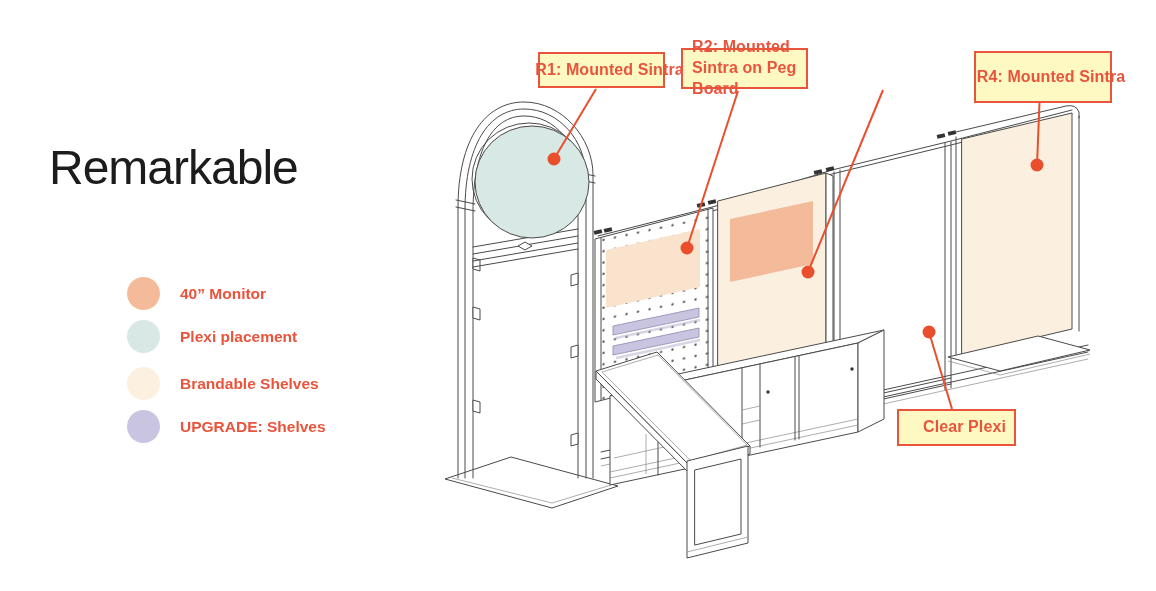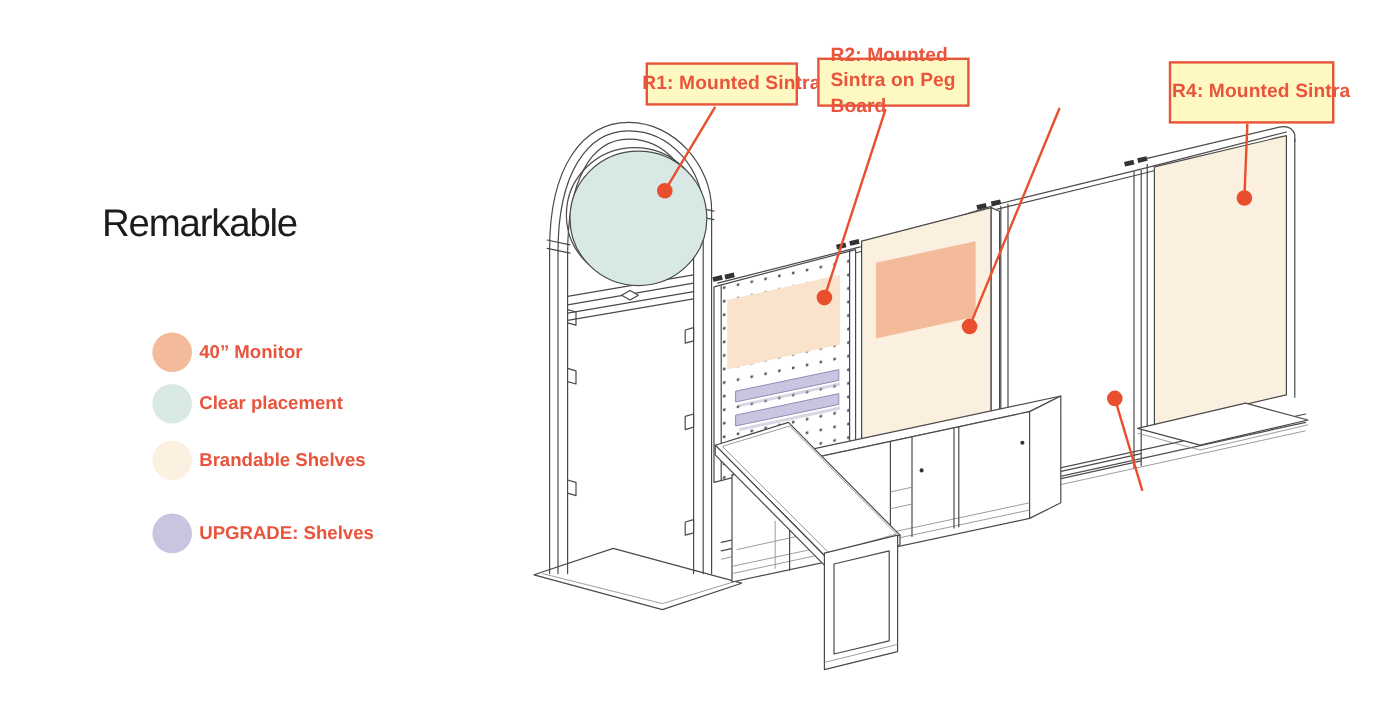--- a/index.html
+++ b/index.html
@@ -8,26 +8,26 @@
   .stage{position:absolute;inset:0;}
   svg.booth{position:absolute;left:0;top:0;}
   
   .s{fill:none;stroke:var(--line-art);stroke-width:1;stroke-linejoin:round;stroke-linecap:round;}
   .w{fill:#ffffff;stroke:var(--line-art);stroke-width:1;stroke-linejoin:round;}
   .thin{fill:none;stroke:#8a8a8a;stroke-width:.7;}
   .clamp{fill:#333333;stroke:none;}
   .leader{stroke:var(--accent-line);stroke-width:2;fill:none;}
   .dot{fill:var(--accent-line);stroke:none;}
   
-  .title{position:absolute;left:49px;top:168px;font-size:32px;font-weight:500;
-         color:var(--ink);letter-spacing:-1px;white-space:nowrap;margin-left:36px;}
+  .title{position:absolute;left:49px;top:140px;font-size:48px;font-weight:500;
+         color:var(--ink);letter-spacing:-1px;white-space:nowrap;}
   
   .legend-row{position:absolute;left:127px;display:flex;align-items:center;height:33px;}
   .swatch{width:33px;height:33px;border-radius:50%;flex:0 0 33px;}
-  .legend-label{margin-left:6px;font-size:15.5px;font-weight:700;color:var(--accent);white-space:nowrap;}
+  .legend-label{margin-left:20px;font-size:15.5px;font-weight:700;color:var(--accent);white-space:nowrap;}
   
   .callout{position:absolute;box-sizing:border-box;border:2px solid var(--accent);
            background:#fef9c3;color:var(--accent);font-size:16px;font-weight:700;
            display:flex;align-items:center;justify-content:center;text-align:left;
            line-height:1.3;letter-spacing:.1px;}
   .callout.center{text-align:left;white-space:nowrap;padding-left:16px;}
   .callout.wrap{justify-content:flex-start;padding-left:9px;padding-right:4px;}
 </style>
 </head>
 <body>
@@ -172,29 +172,30 @@
 
   <div class="title">Remarkable</div>
 
   <div>
     <div class="legend-row" style="top:277px">
       <span class="swatch" style="background-color: rgb(244, 187, 154);"></span>
       <span class="legend-label">40” Monitor</span>
     </div>
     <div class="legend-row" style="top:320px">
       <span class="swatch" style="background-color: rgb(216, 232, 228);"></span>
-      <span class="legend-label">Clear placement</span>
+      <span class="legend-label">Plexi placement</span>
     </div>
     <div class="legend-row" style="top:367px">
       <span class="swatch" style="background-color: rgb(252, 240, 225);"></span>
       <span class="legend-label">Brandable Shelves</span>
     </div>
-    <div class="legend-row" style="top:428px">
+    <div class="legend-row" style="top:410px">
       <span class="swatch" style="background-color: rgb(201, 196, 224);"></span>
       <span class="legend-label">UPGRADE: Shelves</span>
     </div>
   </div>
 
   <div class="callout center" style="left:538px;top:52px;width:127px;height:36px">R1: Mounted Sintra</div>
   <div class="callout wrap" style="left:681px;top:48px;width:127px;height:41px">R2: Mounted Sintra on Peg Board</div>
   <div class="callout center" style="left:974px;top:51px;width:138px;height:52px">R4: Mounted Sintra</div>
+  <div class="callout center" style="left:897px;top:409px;width:119px;height:37px">Clear Plexi</div>
 
 </div>
 
 </body></html>

